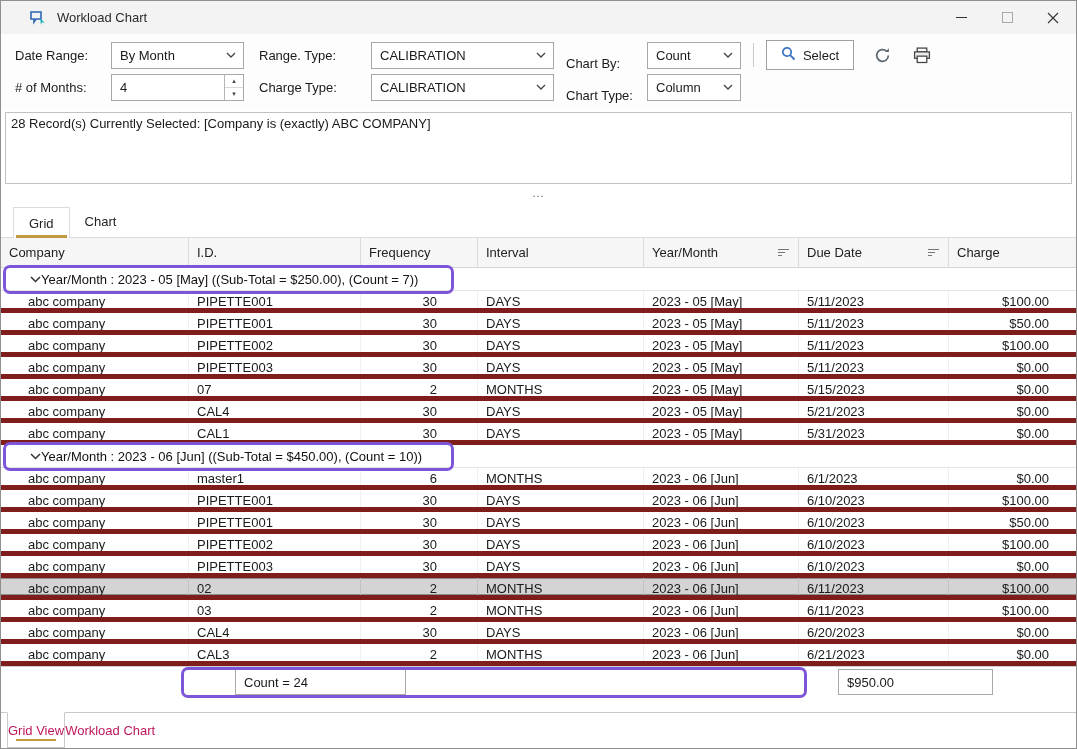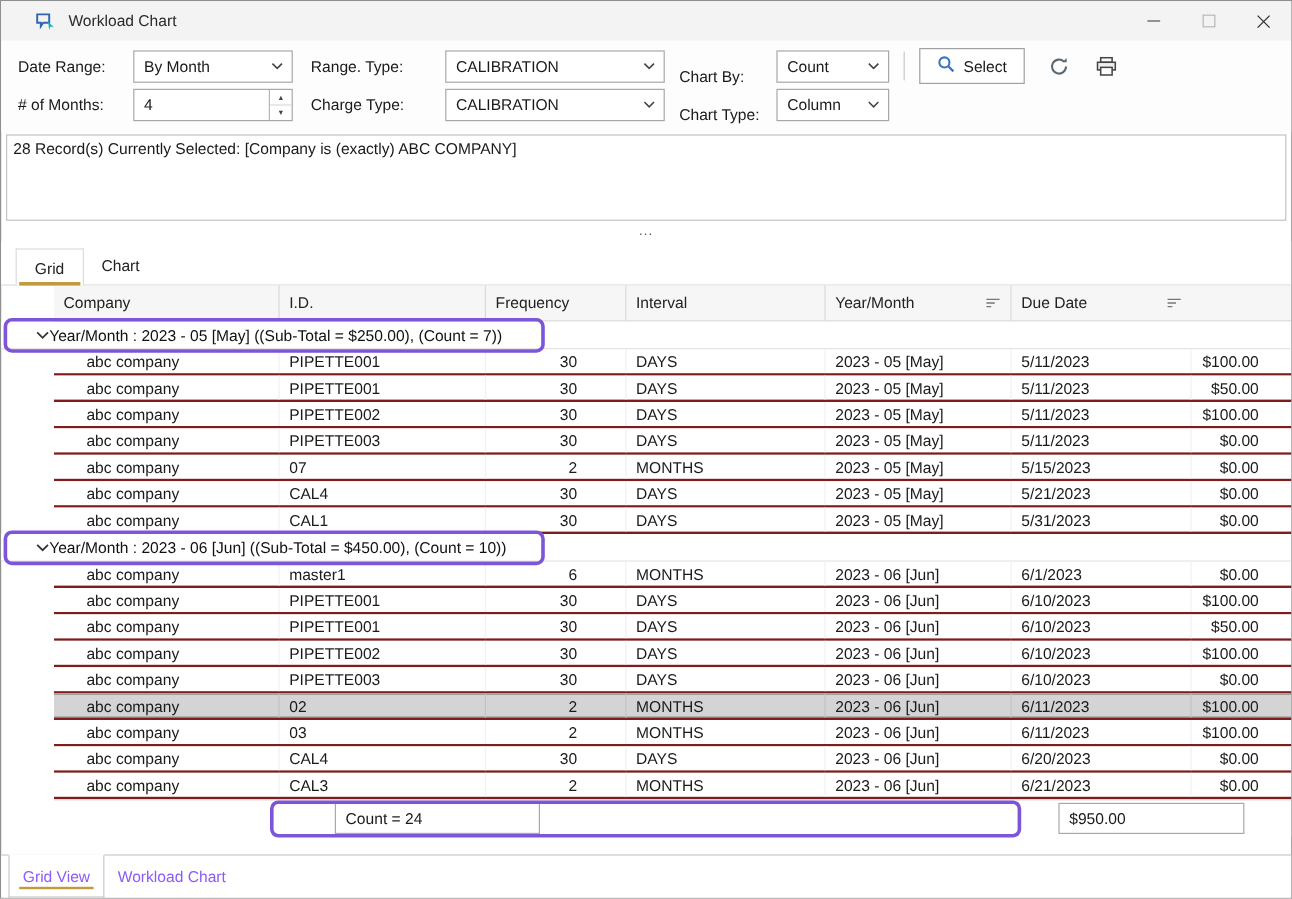--- a/index.html
+++ b/index.html
@@ -42,28 +42,28 @@
   
   .splitter { height: 17px; display: flex; align-items: center; justify-content: center; color: #555; font-size: 11px; letter-spacing: 1px; flex: none; }
 
   
   .tab-strip { height: 37px; display: flex; align-items: flex-end; padding-left: 12px; border-bottom: 1px solid #dcdcdc; background: #fff; flex: none; }
   .ttab { height: 31px; display: flex; align-items: center; padding: 0 15px; position: relative; color: #222; }
   .ttab.active { border: 1px solid #dcdcdc; border-bottom: none; margin-bottom: -1px; background: #fff; }
   .ttab.active::after { content: ""; position: absolute; left: 2px; right: 2px; bottom: 0; height: 3px; background: var(--accent-tab, #c19a3d); }
 
   
-  .grid-header, .grid-row, .grid-footer { display: grid; grid-template-columns: 188px 172px 117px 166px 155px 150px minmax(0,1fr); margin-left: 44px; }
+  .grid-header, .grid-row, .grid-footer { display: grid; grid-template-columns: 188px 172px 117px 166px 155px 150px minmax(0,1fr); }
   .grid-header { height: 30px; background: #f6f6f6; border-bottom: 1px solid #d4d4d4; flex: none; }
   .hcell { display: flex; align-items: center; justify-content: space-between; padding: 0 8px; border-right: 1px solid #dadada; color: #222; overflow: hidden; }
   .hcell:last-child { border-right: none; }
   .sort-icon { display: flex; align-items: center; margin-left: 4px; }
 
   .grid-body { flex: none; position: relative; }
-  .grid-row { height: 22px; border-bottom: 2px solid #7f1d1d; background: #fff; }
+  .grid-row { height: 22px; border-bottom: 5px solid #7f1d1d; background: #fff; }
   .cell { padding: 0 8px; line-height: 21px; border-right: 1px solid #f0f0f0; white-space: nowrap; overflow: hidden; }
   .cell:last-child { border-right: none; }
   .cell.c0 { padding-left: 27px; }
   .cell.c2 { text-align: right; padding-right: 40px; }
   .cell.c6 { text-align: right; padding-right: 27px; }
   .grid-row.selected { background: var(--selected-row, #d4d4d4); box-shadow: inset 0 1px 0 #8d8d8d, inset 0 -1px 0 #8d8d8d; }
   .grid-row.selected .cell { border-right-color: #c2c2c2; }
 
   .group-row { height: 23px; background: #fff; border-bottom: 1px solid #e4e4e4; display: flex; align-items: center; position: relative; padding-left: 20px; }
   .gchev { width: 20px; padding-left: 9px; display: flex; align-items: center; flex: none; }
@@ -76,21 +76,21 @@
   .grid-footer { height: 31px; border-top: 1px solid #cfcfcf; background: #fff; position: relative; flex: none; gap: 48px; }
   .fcell { position: relative; }
   .fbox { height: 26px; margin-top: 2px; border: 1px solid #a9a9a9; background: #fff; display: flex; align-items: center; padding: 0 8px; }
   .fbox-count { width: 171px; margin-left: -2px; }
   .fbox-total { width: 155px; margin-left: 2px; }
 
   .spacer { flex: 1; }
 
   
   .bottom-strip { height: 36px; border-top: 1px solid #c9c9c9; display: flex; padding-left: 6px; background: #fff; flex: none; }
-  .btab { padding: 0 11px; display: flex; align-items: center; color: #8b5cf6; position: relative; }
+  .btab { padding: 0 0; display: flex; align-items: center; color: #be185d; position: relative; }
   .btab.active { border: 1px solid #c9c9c9; border-top: 1px solid #fff; margin-top: -1px; background: #fff; }
   .btab.active::after { content: ""; position: absolute; left: 8px; right: 8px; bottom: 6px; height: 2px; background: var(--accent-tab, #c19a3d); }
 </style>
 </head>
 <body>
 
 <div class="window">
 
   <div class="titlebar">
     <span class="app-icon">
@@ -239,20 +239,23 @@
         </span>
     </div>
     <div class="hcell">
       <span>Due Date</span>
       <span class="sort-icon">
           <svg width="13" height="9" viewBox="0 0 13 9">
             <path d="M1 1.5h11M1 4.5h7M1 7.5h4" stroke="#777" stroke-width="1.2"></path>
           </svg>
         </span>
     </div>
+    <div class="hcell">
+      <span>Charge</span>
+    </div>
   </div>
 
   <div class="grid-body">
       <div class="group-row">
         <span class="gchev">
           <svg width="11" height="7" viewBox="0 0 11 7">
             <path d="M1 1l4.5 4.5L10 1" fill="none" stroke="#333" stroke-width="1.5"></path>
           </svg>
         </span>
         <span class="glabel">Year/Month : 2023 - 05 [May] ((Sub-Total = $250.00), (Count = 7))</span>

